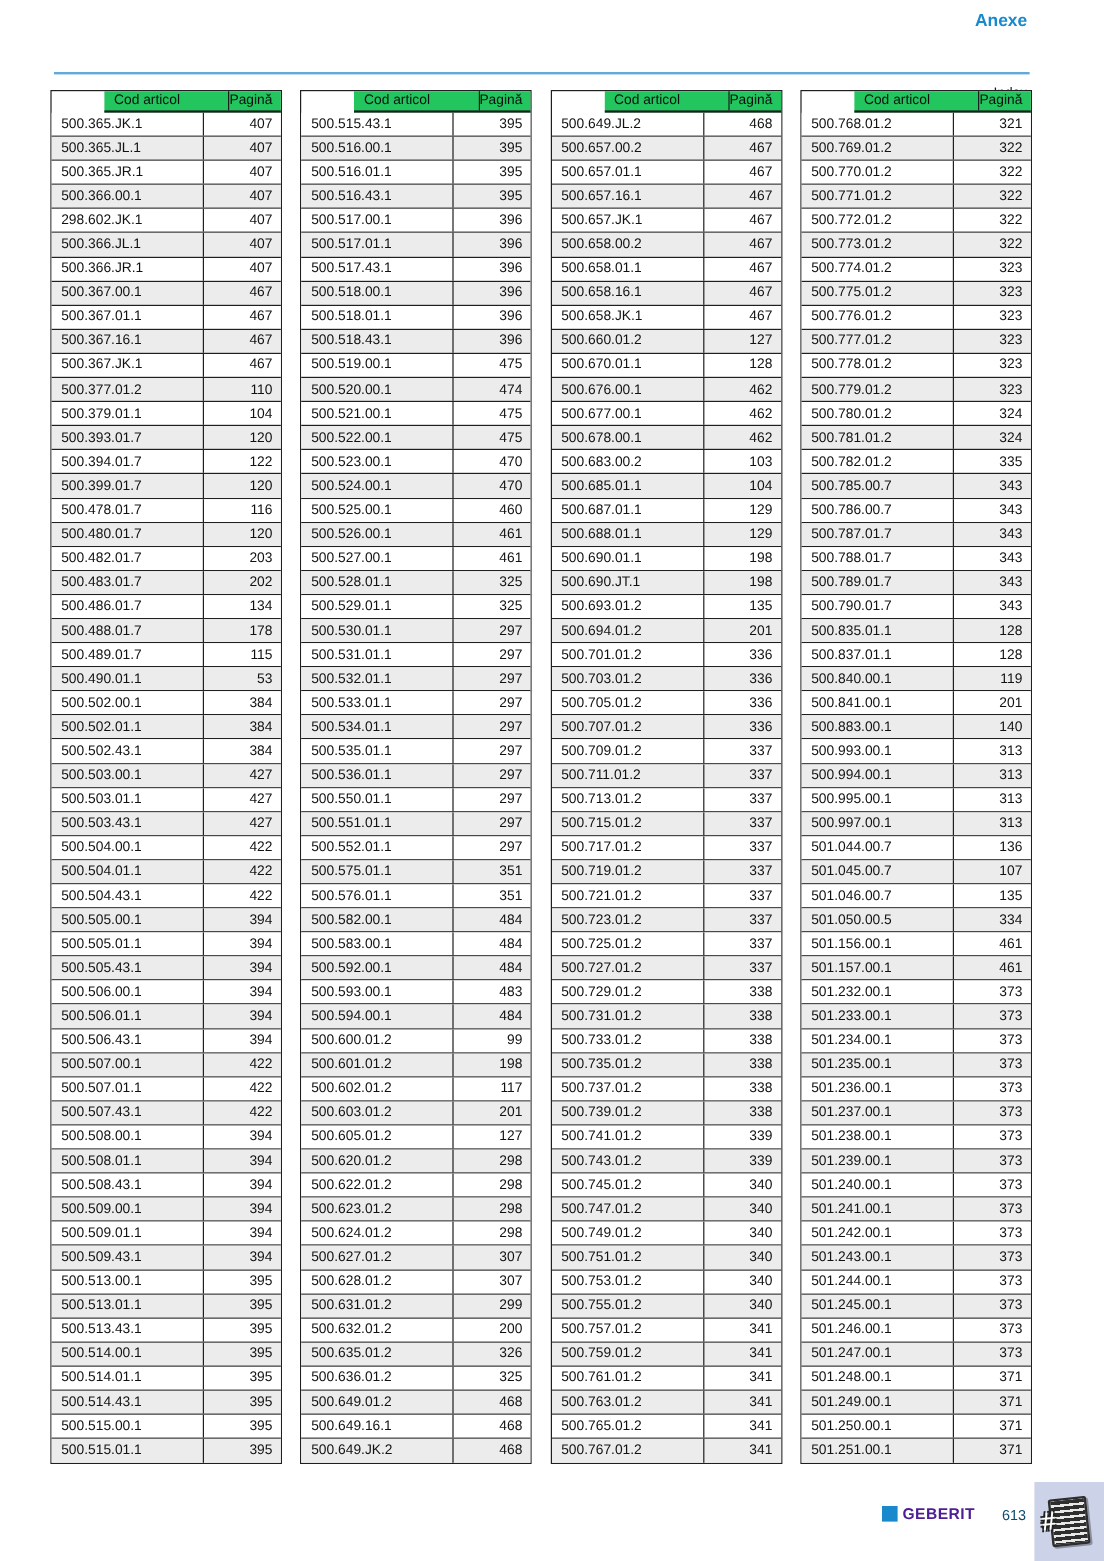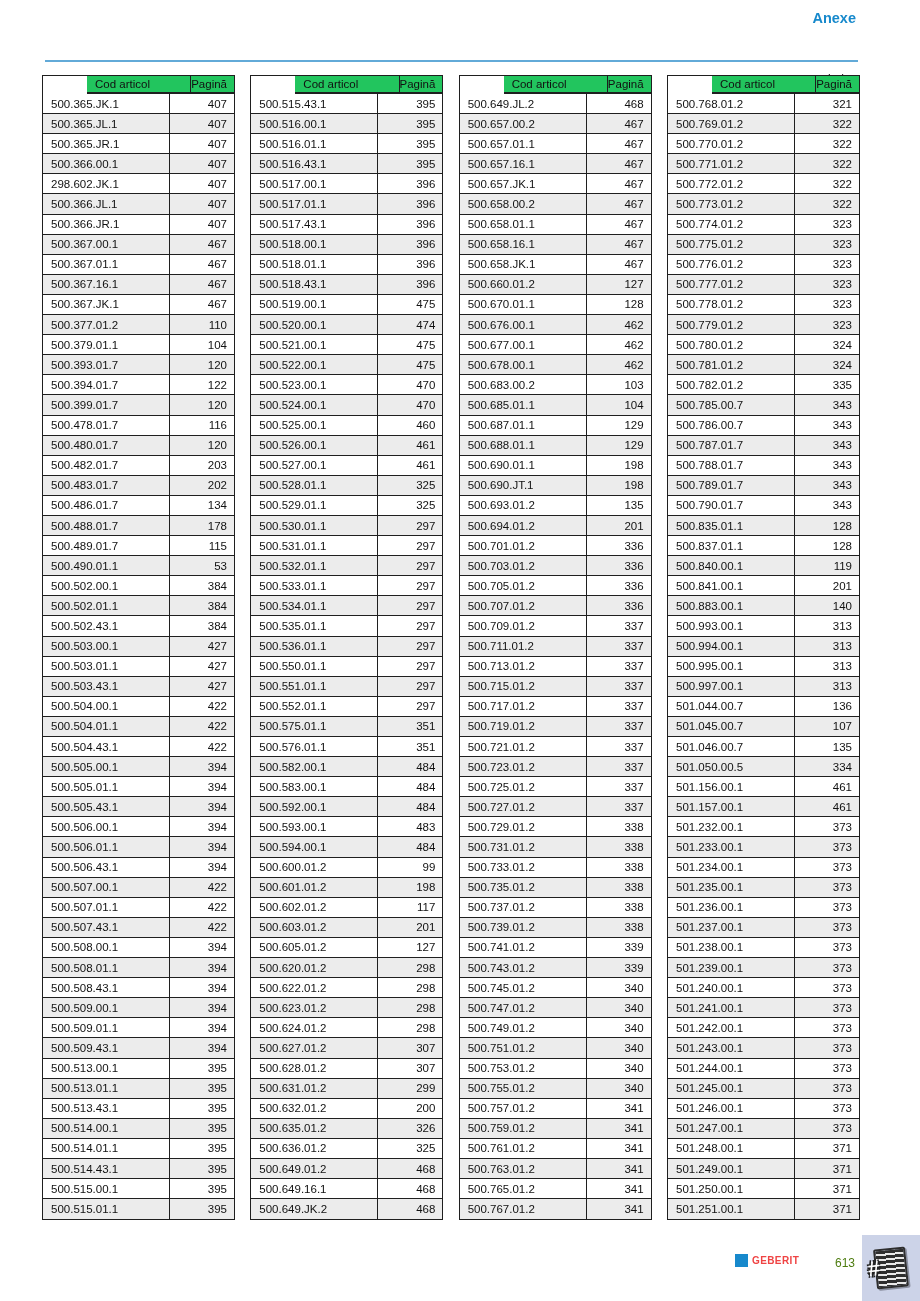--- a/index.html
+++ b/index.html
@@ -26,22 +26,22 @@
     font-size:11.5px; color:#111; white-space:nowrap;
   }
   .pg {
     flex:1; box-sizing:border-box; padding-right:7px; border-left:1.5px solid #1f1f1f;
     display:flex; align-items:center; justify-content:flex-end; font-size:11.5px; color:#111;
   }
 
   .footer { position:absolute; left:0; top:1235px; width:920px; height:66px; }
   .brand { position:absolute; left:735px; top:19px; display:flex; align-items:center; }
   .brand-square { width:13px; height:13px; background:#1789cc; margin-right:4px; }
-  .brand-name { font-weight:bold; font-size:10px; letter-spacing:0.4px; color:#ef4444; }
-  .page-num { position:absolute; right:65px; top:21px; font-size:12px; color:#4d7c0f; }
+  .brand-name { font-weight:bold; font-size:13px; letter-spacing:0.4px; color:#4c1d95; }
+  .page-num { position:absolute; right:65px; top:21px; font-size:12px; color:#0c4a6e; }
   .tab-box {
     position:absolute; right:0; top:0; width:58px; height:66px; background:#ccd3e8;
     display:flex; align-items:center; justify-content:center;
   }
   .book-icon {
     width:28px; height:36px; position:relative; transform:rotate(-6deg);
     background:repeating-linear-gradient(180deg, #2e2e2e 0 3px, #e8e8e8 3px 5px);
     border:2.5px solid #2e2e2e; border-radius:2px; box-shadow:1.5px 1.5px 0 #8a8fa0;
   }
   .hash {

